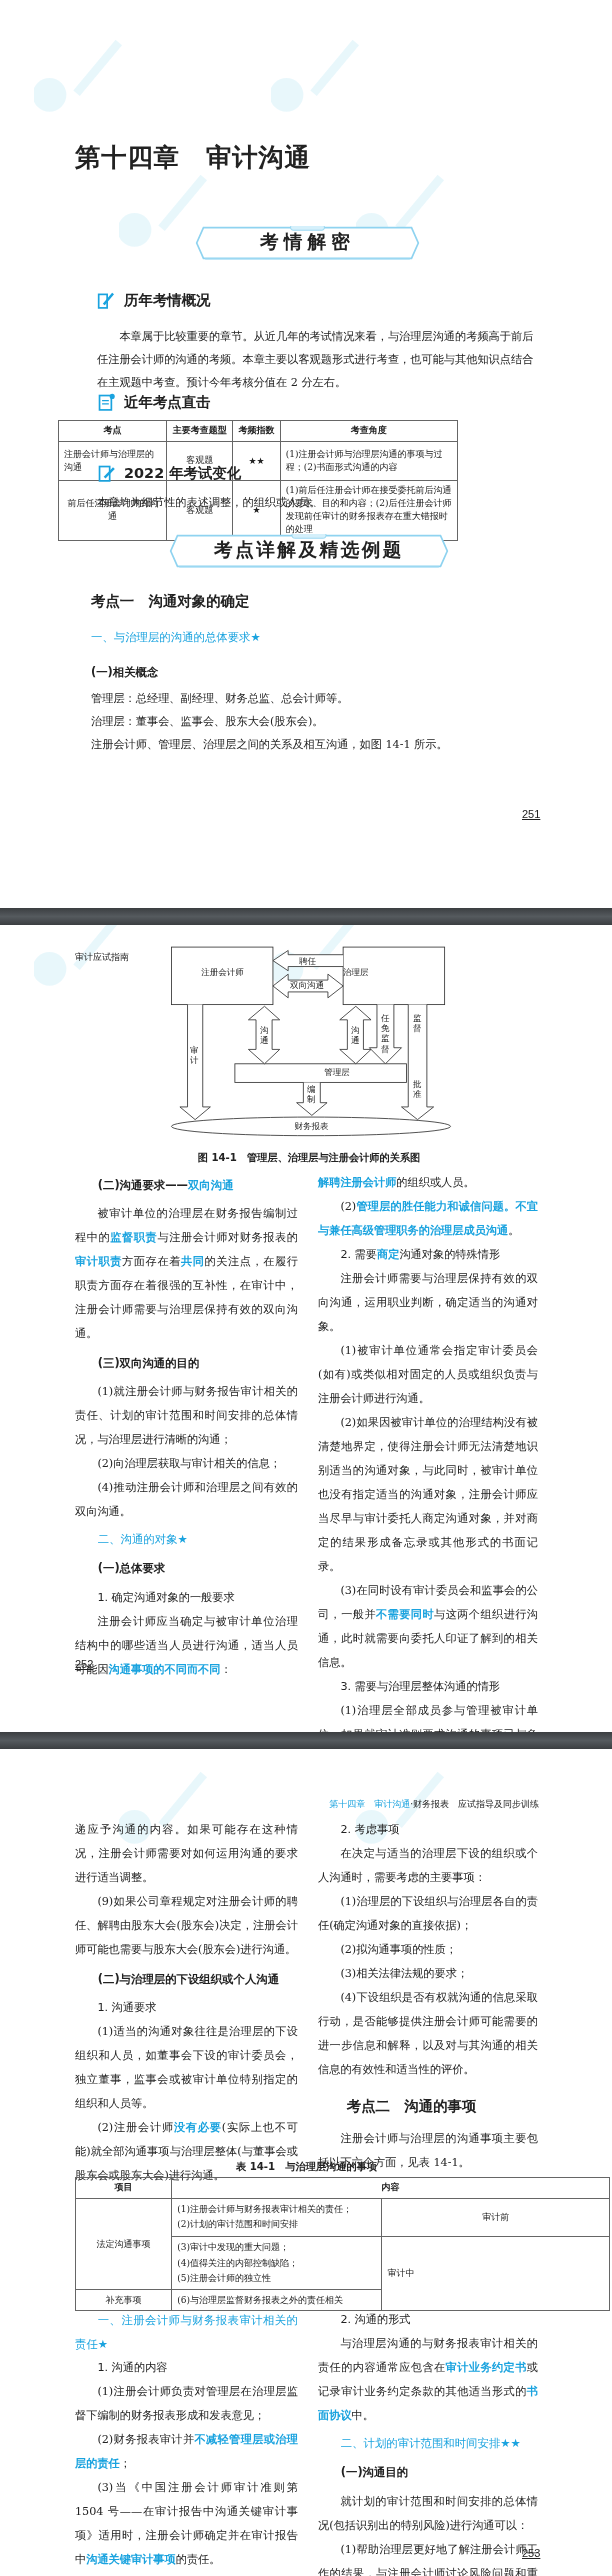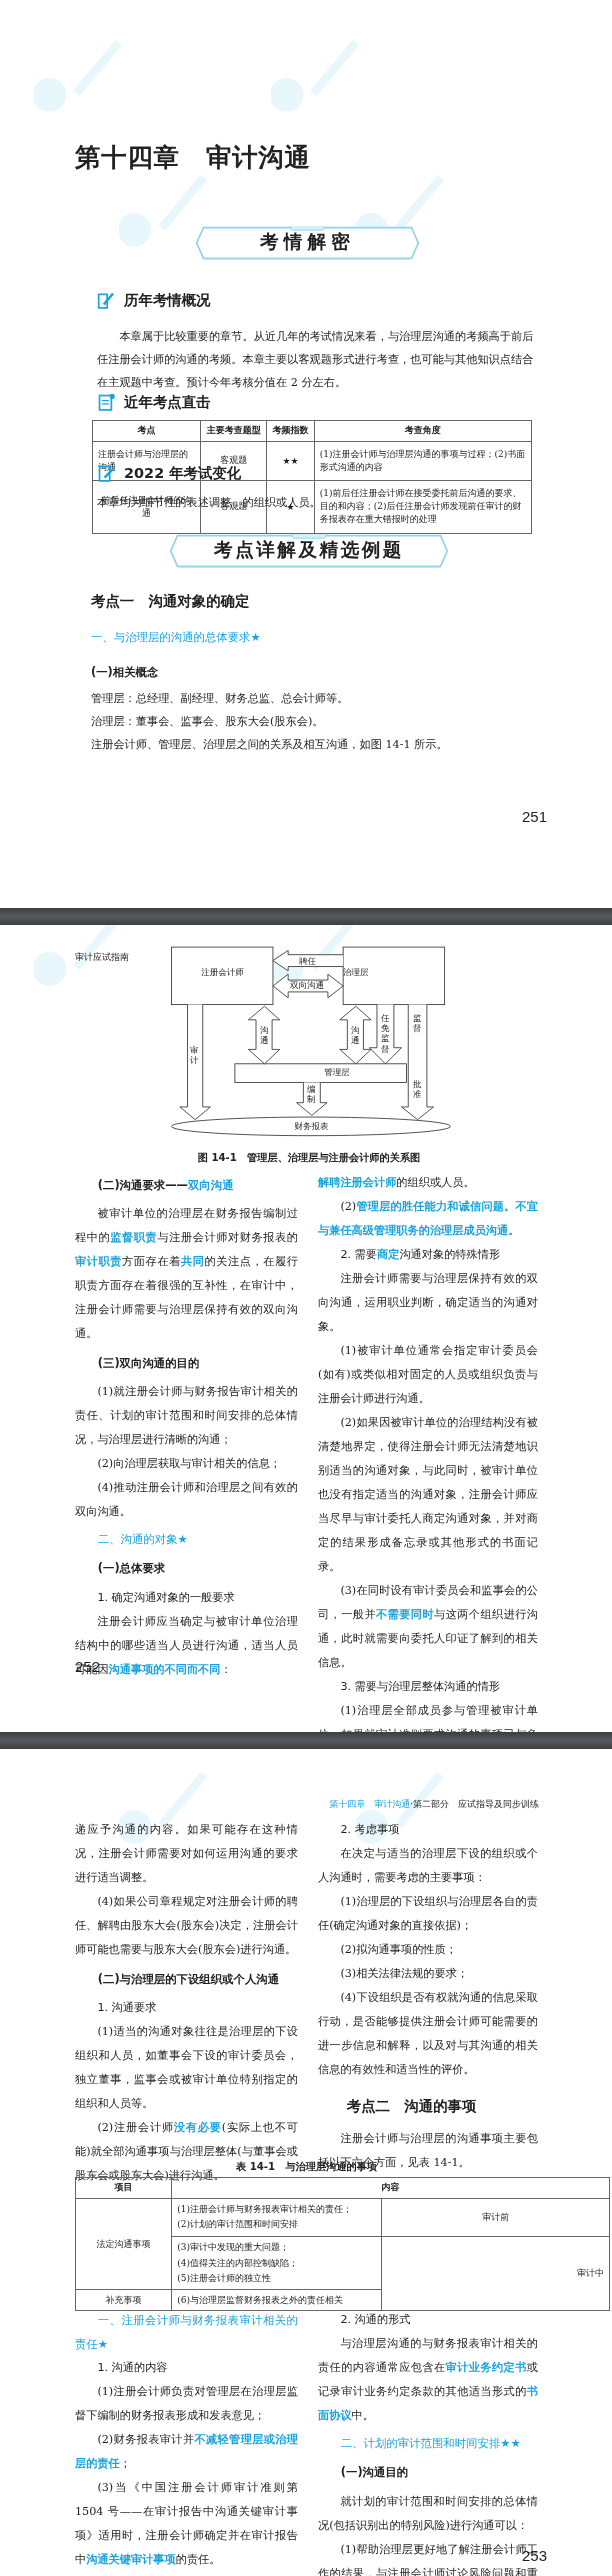--- a/index.html
+++ b/index.html
@@ -22,21 +22,21 @@
   .sec-h .ic { width: 18.6px; height: 18.6px; }
   .body14 { font-size: 11.2px; line-height: 23px; }
   .col { font-size: 11.2px; line-height: 24px; text-align: justify; }
   .indent { text-indent: 2em; }
   .kd-h { font-size: 14.4px; font-weight: bold; font-family: Liberation Serif, serif; }
   .sub-h { font-size: 11.4px; font-weight: bold; font-family: "DejaVu Sans", "Liberation Sans", sans-serif; }
   .blue-h { font-size: 11.4px; color: #1aa3df; font-family: "DejaVu Sans", "Liberation Sans", sans-serif; }
   table.grid { border-collapse: collapse; font-size: 9px; }
   table.grid td, table.grid th { border: 0.8px solid #666; padding: 3.4px 5.1px; }
   table.grid th { font-weight: bold; font-family: "DejaVu Sans", "Liberation Sans", sans-serif; font-size: 9px; }
-  .pnum { font-family: "Liberation Sans", sans-serif; font-size: 15px; }
+  .pnum { font-family: "Liberation Sans", sans-serif; font-size: 11px; text-decoration: underline; }
   .runhead { font-size: 9px; font-family: "DejaVu Sans", "Liberation Sans", sans-serif; }
   .wm { position:absolute; pointer-events:none; opacity:0.22; }
   .fig-cap { font-size: 10.2px; font-weight: bold; font-family: "DejaVu Sans", "Liberation Sans", sans-serif; text-align:center; }
 </style>
 </head>
 <body>
 
 <div class="page page1">
 
   <div class="wm" style="left:34px;top:34px;">
@@ -86,21 +86,21 @@
 
   <div class="abs sec-h" style="left:97px;top:393px;">
     <svg class="ic" viewBox="0 0 22 22">
         <rect x="3" y="3" width="14" height="17" fill="none" stroke="#1aa3df" stroke-width="2"></rect>
         <path d="M6 9 H14 M6 13 H14" stroke="#1aa3df" stroke-width="1.5"></path>
         <circle cx="18" cy="4" r="3" fill="#1aa3df"></circle>
       </svg>
     <span>近年考点直击</span>
   </div>
 
-  <table class="abs grid" style="left:92px;top:420px;width:440px;">
+  <table class="abs grid" style="left:58px;top:420px;width:400px;">
     <tbody>
         <tr>
       <th style="width:97px;">考点</th>
       <th style="width:55px;">主要考查题型</th>
       <th style="width:36px;">考频指数</th>
       <th>考查角度</th>
     </tr>
     <tr style="height:39px;">
       <td>注册会计师与治理层的沟通</td>
       <td style="text-align:center;">客观题</td>
@@ -245,26 +245,26 @@
       </svg>
   </div>
   <div class="wm" style="left:356px;top:17px;">
     <svg width="102" height="93" viewBox="0 0 120 110">
         <circle cx="18" cy="72" r="20" fill="#9adcf0"></circle>
         <path d="M50 70 L100 10" stroke="#9adcf0" stroke-width="10"></path>
       </svg>
   </div>
 
   <div class="abs runhead" style="right:73px;top:49px;">
-    <span class="blue">第十四章　审计沟通</span><span>·</span><span>第二部分　应试指导及同步训练</span>
+    <span class="blue">第十四章　审计沟通</span><span>·</span><span>财务报表　应试指导及同步训练</span>
   </div>
 
   <div class="abs col" style="left:75px;top:69px;width:223px;">
     <p>递应予沟通的内容。如果可能存在这种情况，注册会计师需要对如何运用沟通的要求进行适当调整。</p>
-    <p class="indent">(4)如果公司章程规定对注册会计师的聘任、解聘由股东大会(股东会)决定，注册会计师可能也需要与股东大会(股东会)进行沟通。</p>
+    <p class="indent">(9)如果公司章程规定对注册会计师的聘任、解聘由股东大会(股东会)决定，注册会计师可能也需要与股东大会(股东会)进行沟通。</p>
     <p class="sub-h indent" style="margin:5.1px 0;">(二)与治理层的下设组织或个人沟通</p>
     <p class="indent sans">1. 沟通要求</p>
     <p class="indent">(1)适当的沟通对象往往是治理层的下设组织和人员，如董事会下设的审计委员会，独立董事，监事会或被审计单位特别指定的组织和人员等。</p>
     <p class="indent"><span>(2)注册会计师</span><span class="hl">没有必要</span><span>(实际上也不可能)就全部沟通事项与治理层整体(与董事会或股东会或股东大会)进行沟通。</span></p>
   </div>
 
   <div class="abs col" style="left:318px;top:69px;width:220px;">
     <p class="indent sans">2. 考虑事项</p>
     <p class="indent">在决定与适当的治理层下设的组织或个人沟通时，需要考虑的主要事项：</p>
     <p class="indent">(1)治理层的下设组织与治理层各自的责任(确定沟通对象的直接依据)；</p>
@@ -289,21 +289,21 @@
         <div>(2)计划的审计范围和时间安排</div>
       </td>
       <td style="text-align:center;">审计前</td>
     </tr>
     <tr>
       <td style="line-height:15.2px;">
         <div>(3)审计中发现的重大问题；</div>
         <div>(4)值得关注的内部控制缺陷；</div>
         <div>(5)注册会计师的独立性</div>
       </td>
-      <td rowspan="2" style="text-align:right;">审计中</td>
+      <td rowspan="2" style="text-align:left;">审计中</td>
     </tr>
     <tr>
       <td style="text-align:center;">补充事项</td>
       <td>(6)与治理层监督财务报表之外的责任相关</td>
     </tr>
   </tbody>
     </table>
 
   <div class="abs col" style="left:75px;top:559px;width:223px;">
     <p class="blue-h indent" style="line-height:24px;">一、注册会计师与财务报表审计相关的责任★</p>

